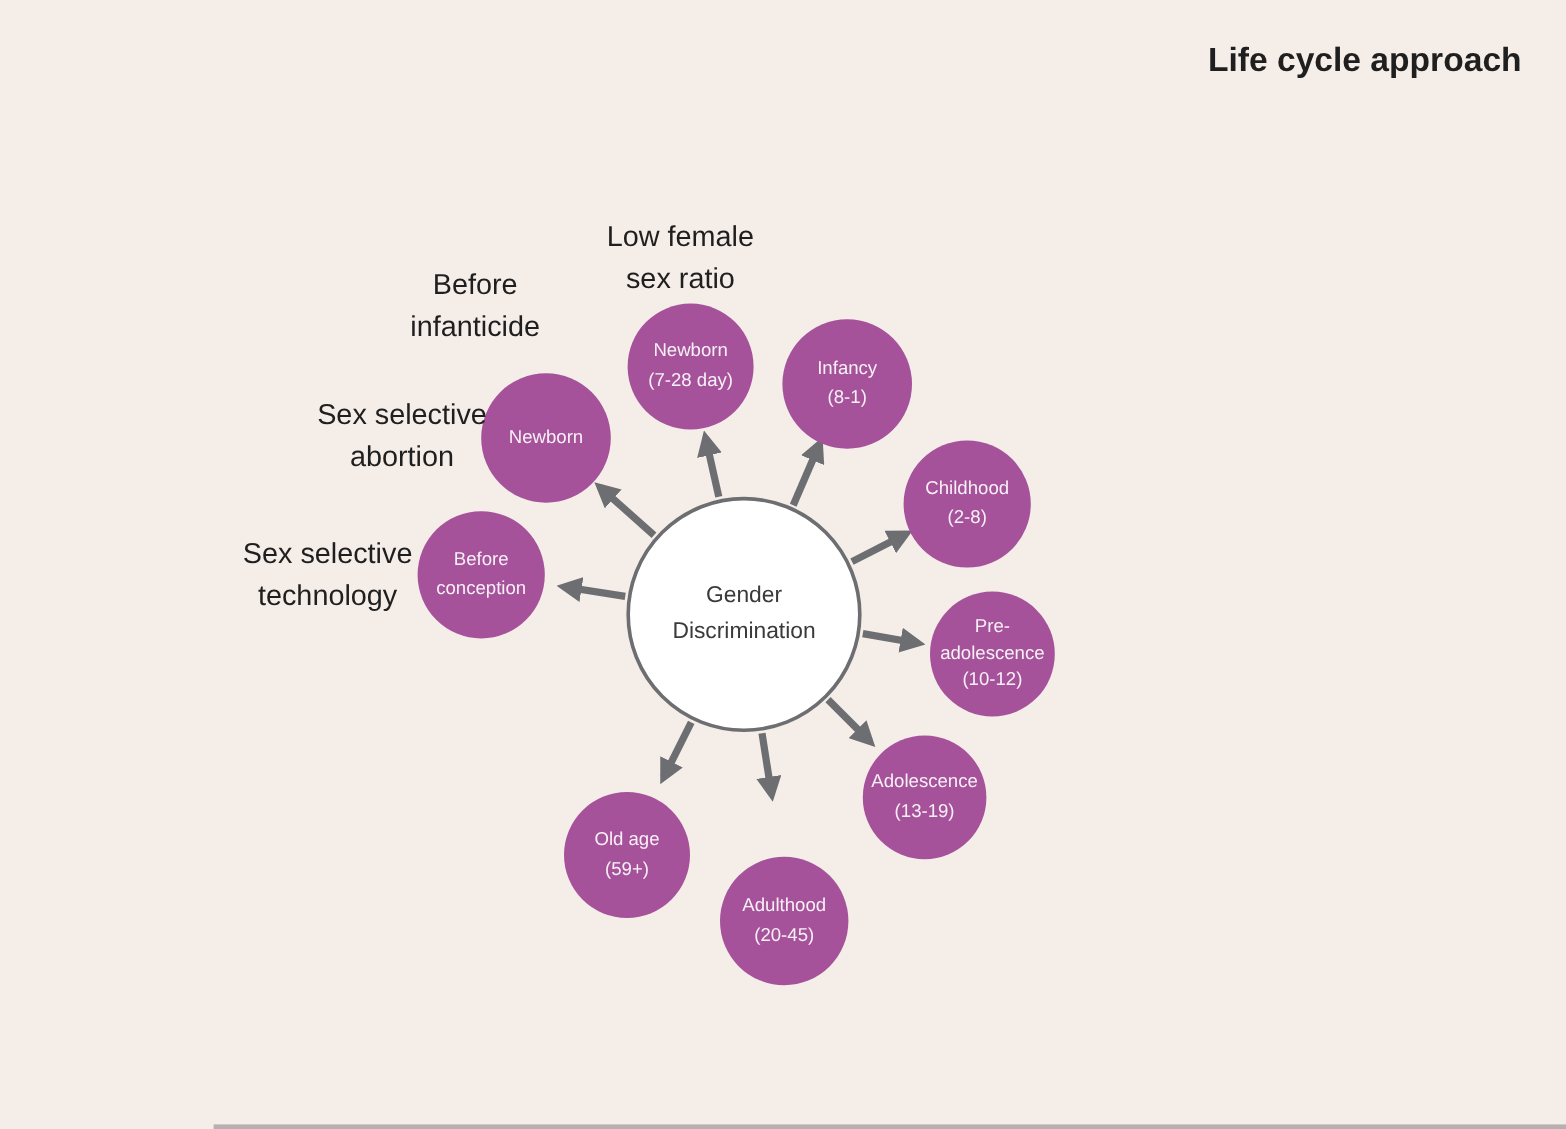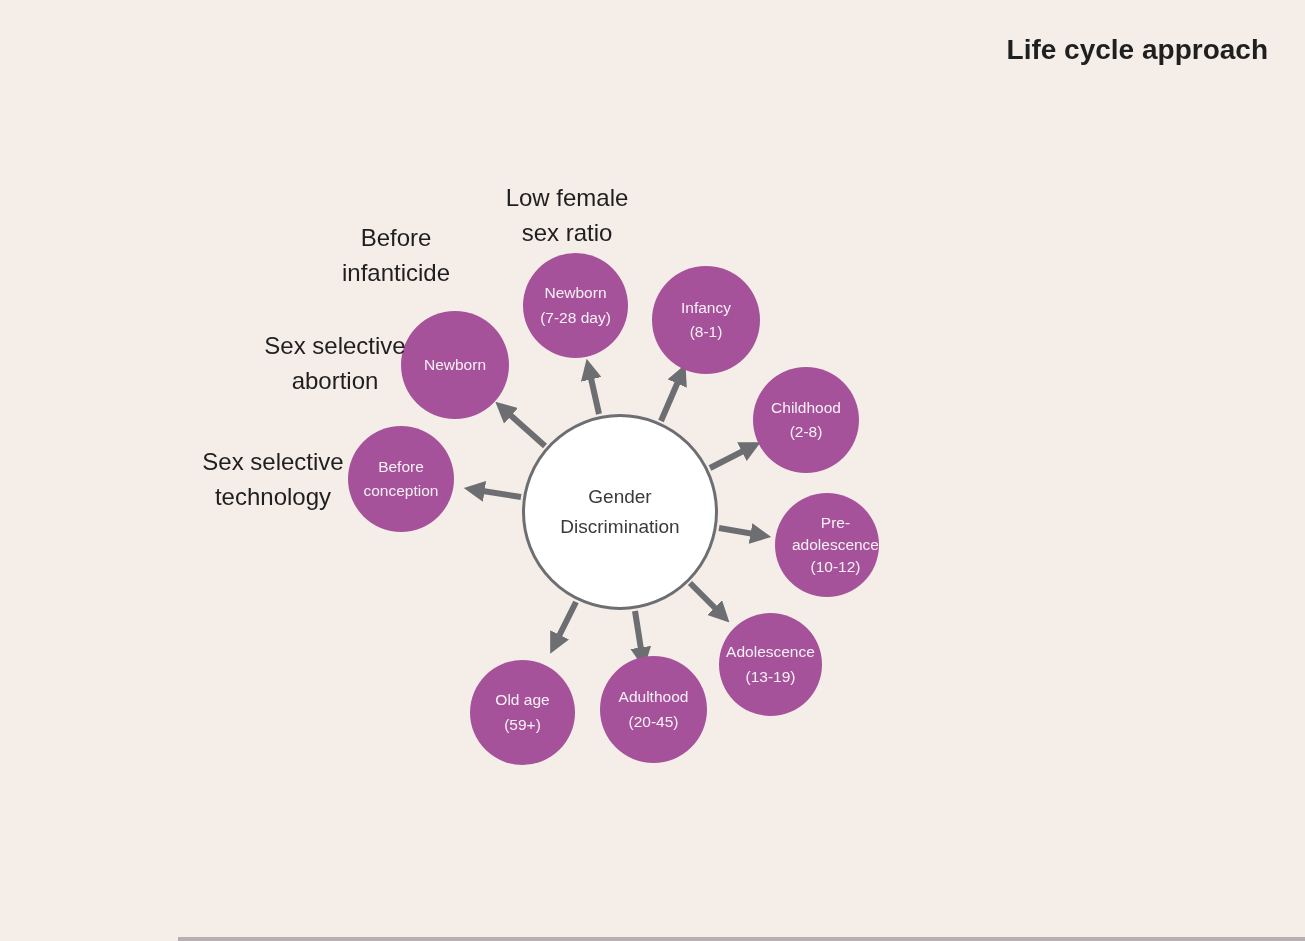--- a/index.html
+++ b/index.html
@@ -59,23 +59,23 @@
     background:var(--center_fill);
     border:3px solid var(--center_border);
     color:#3a3a3a;
     font-size:19px;
     line-height:1.6;
   }
   #node-prenatal{left:401px;top:311px;width:108px;height:108px;}
   #node-newborn{left:523px;top:253px;width:105px;height:105px;}
   #node-infancy{left:652px;top:266px;width:108px;height:108px;}
   #node-childhood{left:753px;top:367px;width:106px;height:106px;}
-  #node-pre-adolescence{left:775px;top:493px;width:104px;height:104px;line-height:1.4;justify-content:flex-end;}
+  #node-pre-adolescence{left:775px;top:493px;width:104px;height:104px;line-height:1.4;}
   #node-adolescence{left:719px;top:613px;width:103px;height:103px;}
-  #node-adulthood{left:600px;top:656px;width:107px;height:107px;}
+  #node-adulthood{left:600px;top:714px;width:107px;height:107px;}
   #node-old-age{left:470px;top:660px;width:105px;height:105px;}
   #node-before-conception{left:348px;top:426px;width:106px;height:106px;}
   #node-center{left:522px;top:414px;width:196px;height:196px;text-align:center;}
   .annotation{
     position:absolute;
     text-align:center;
     white-space:pre-line;
     font-size:24px;
     line-height:1.45;
     color:var(--text_dark);

